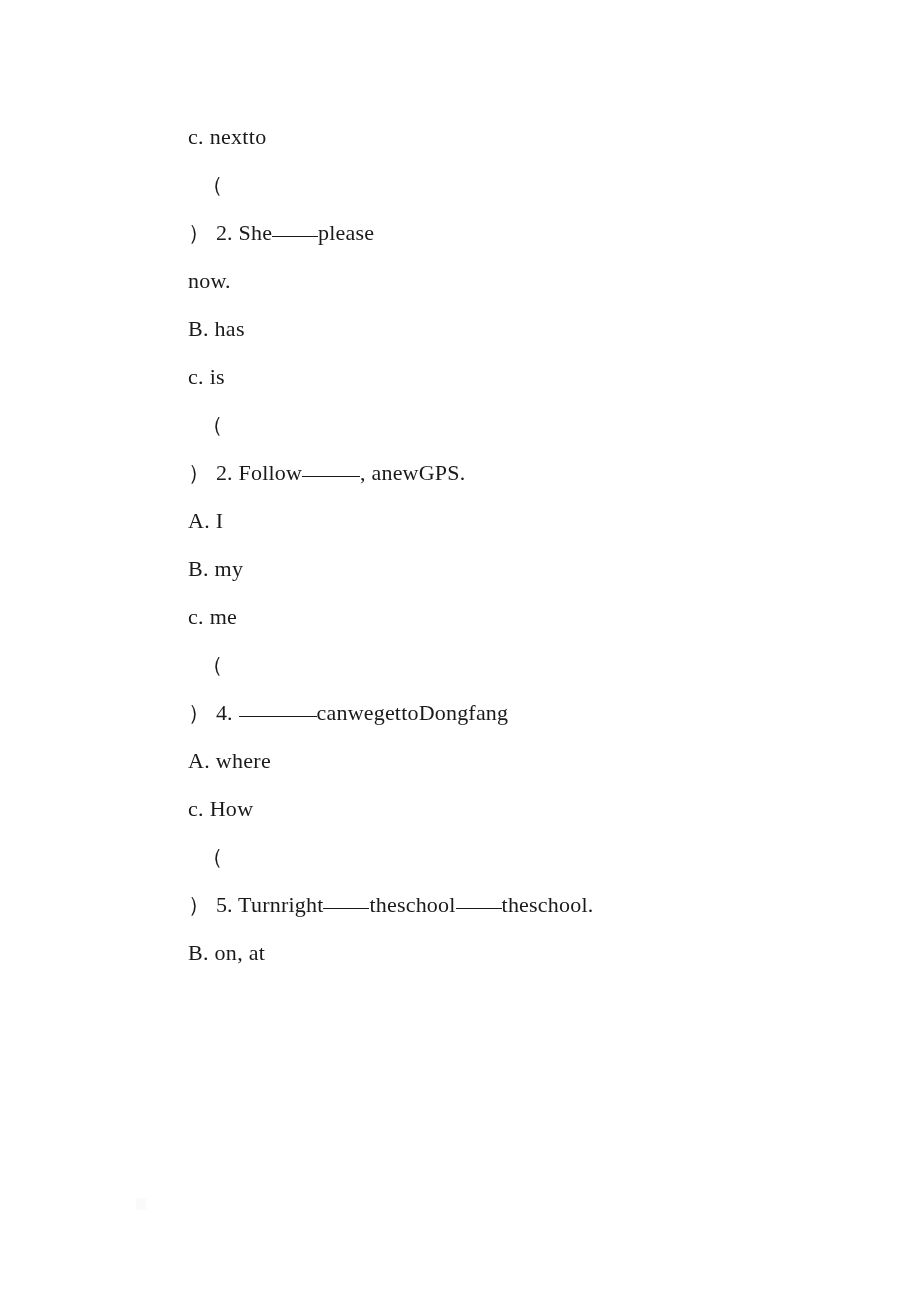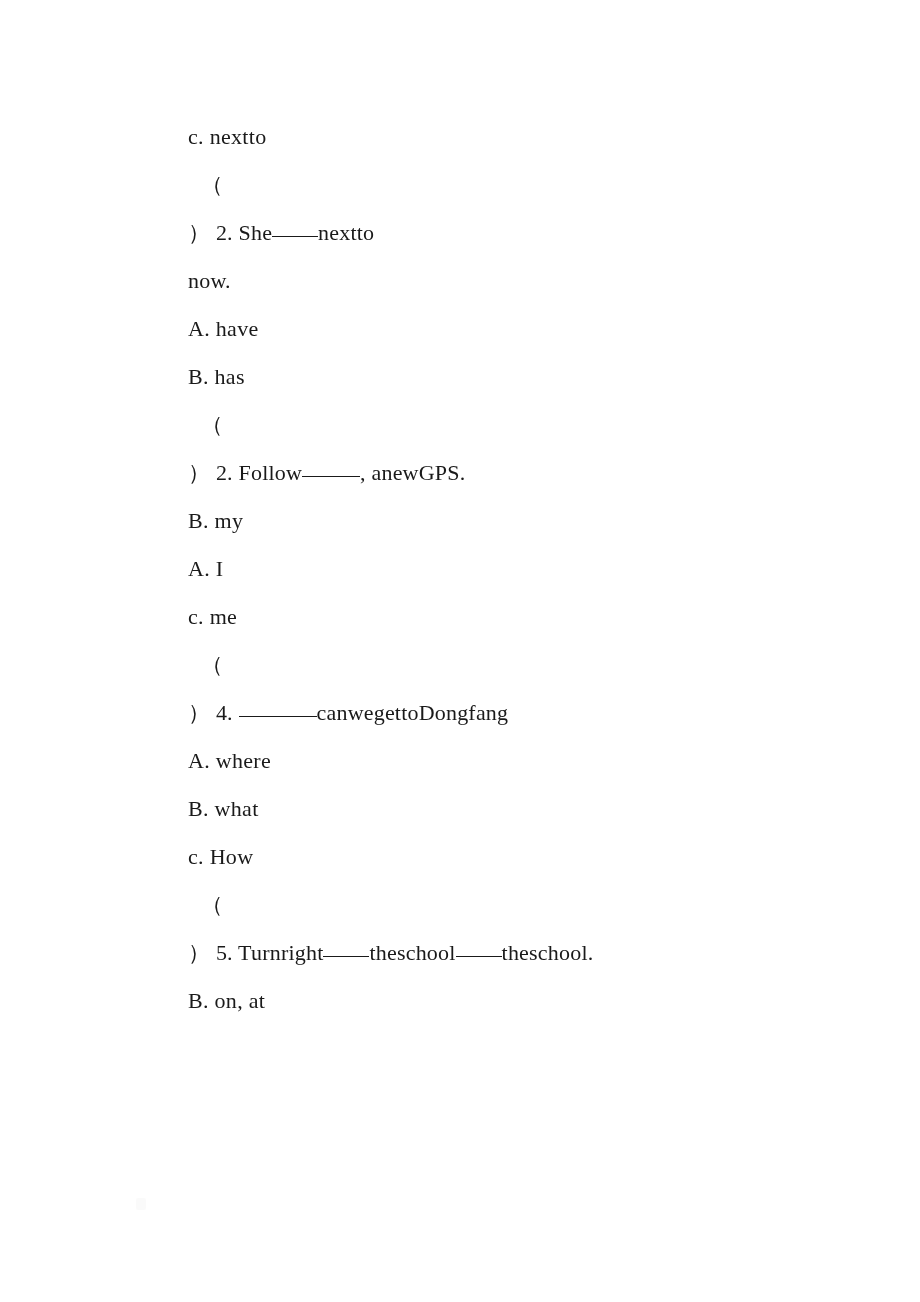--- a/index.html
+++ b/index.html
@@ -68,42 +68,41 @@
 </head>
 <body>
 
 <div class="page">
   <div class="content">
 
     <div class="line opt">c. nextto</div>
 
     <div class="line paren-open">（</div>
 
-    <div class="line"><span>） 2. She</span><span class="blank b-5"></span><span>nextto</span></div>
+    <div class="line"><span>） 2. She</span><span class="blank b-5"></span><span>please</span></div>
 
     <div class="line">now.</div>
 
-    <div class="line opt">A. have</div>
     <div class="line opt">B. has</div>
+    <div class="line opt">c. is</div>
 
     <div class="line paren-open">（</div>
 
     <div class="line"><span>） 2. Follow</span><span class="blank b-6"></span><span>, anewGPS.</span></div>
 
+    <div class="line opt">A. I</div>
     <div class="line opt">B. my</div>
-    <div class="line opt">A. I</div>
     <div class="line opt">c. me</div>
 
     <div class="line paren-open">（</div>
 
     <div class="line"><span>） 4. </span><span class="blank b-8"></span><span>canwegettoDongfang</span></div>
 
 
     <div class="line opt">A. where</div>
-    <div class="line opt">B. what</div>
     <div class="line opt">c. How</div>
 
     <div class="line paren-open">（</div>
 
     <div class="line"><span>） 5. Turnright</span><span class="blank b-5"></span><span>theschool</span><span class="blank b-5"></span><span>theschool.</span></div>
 
     <div class="line opt">B. on, at</div>
 
   </div>
 

